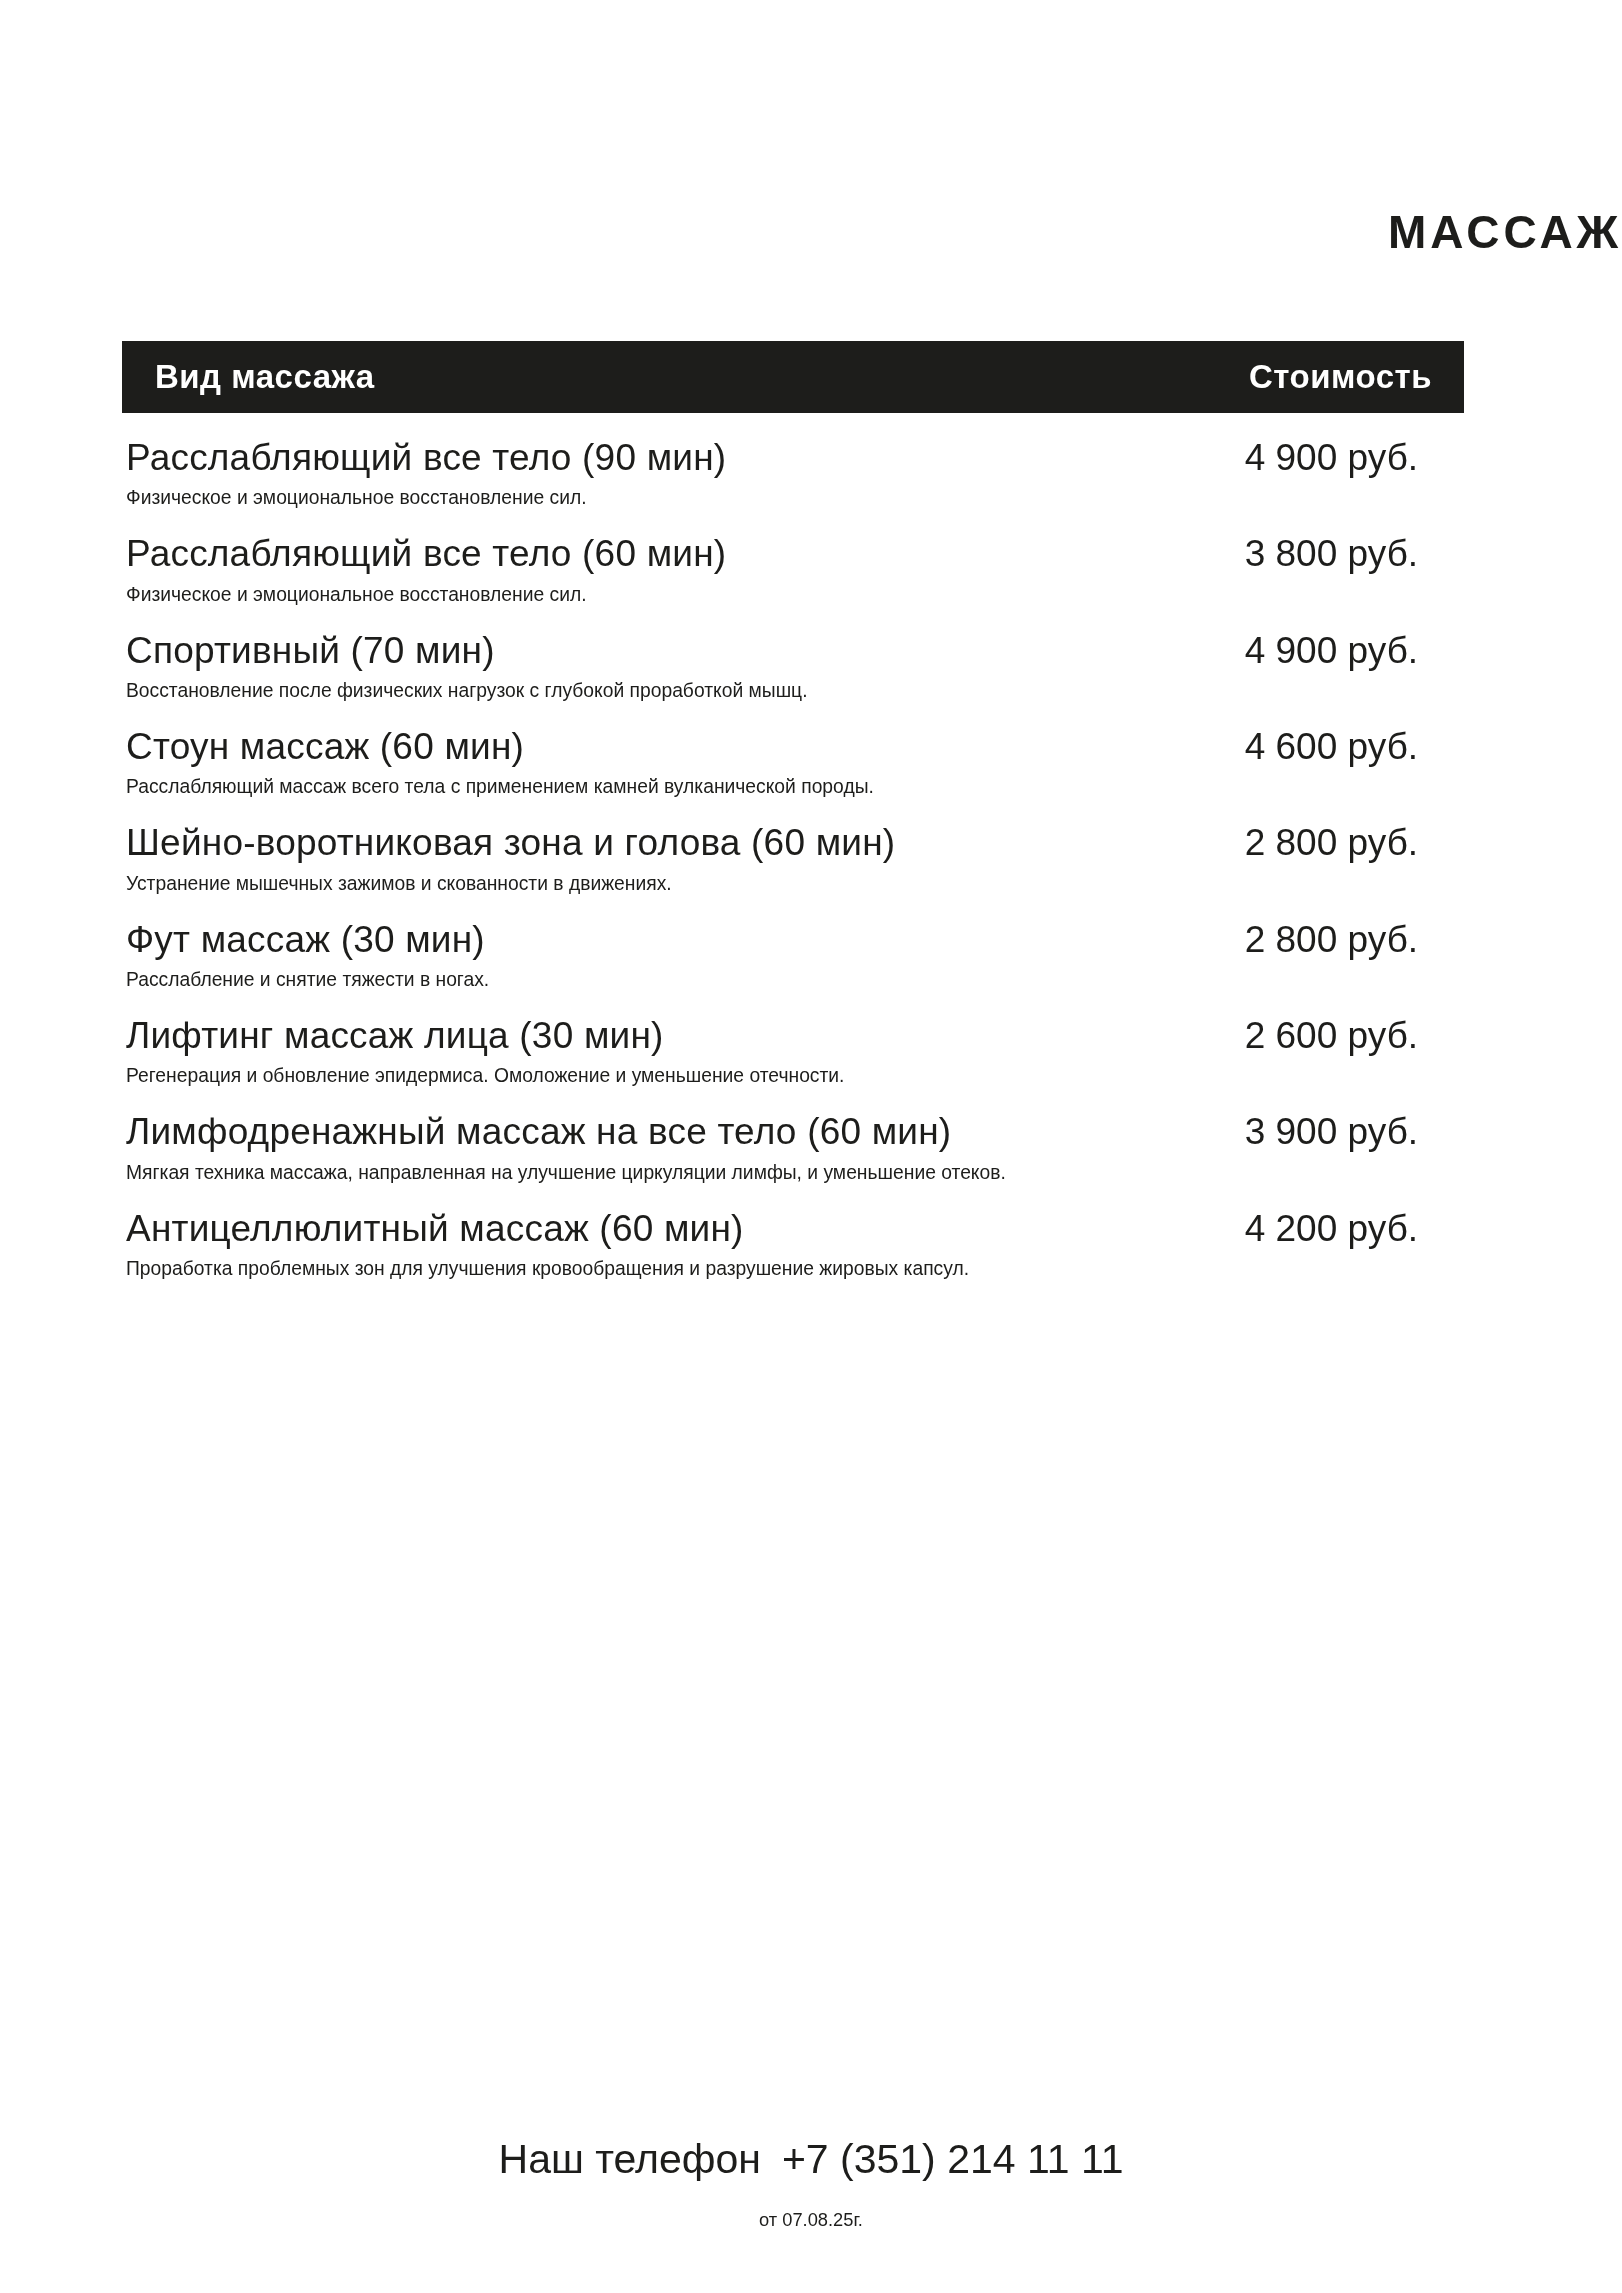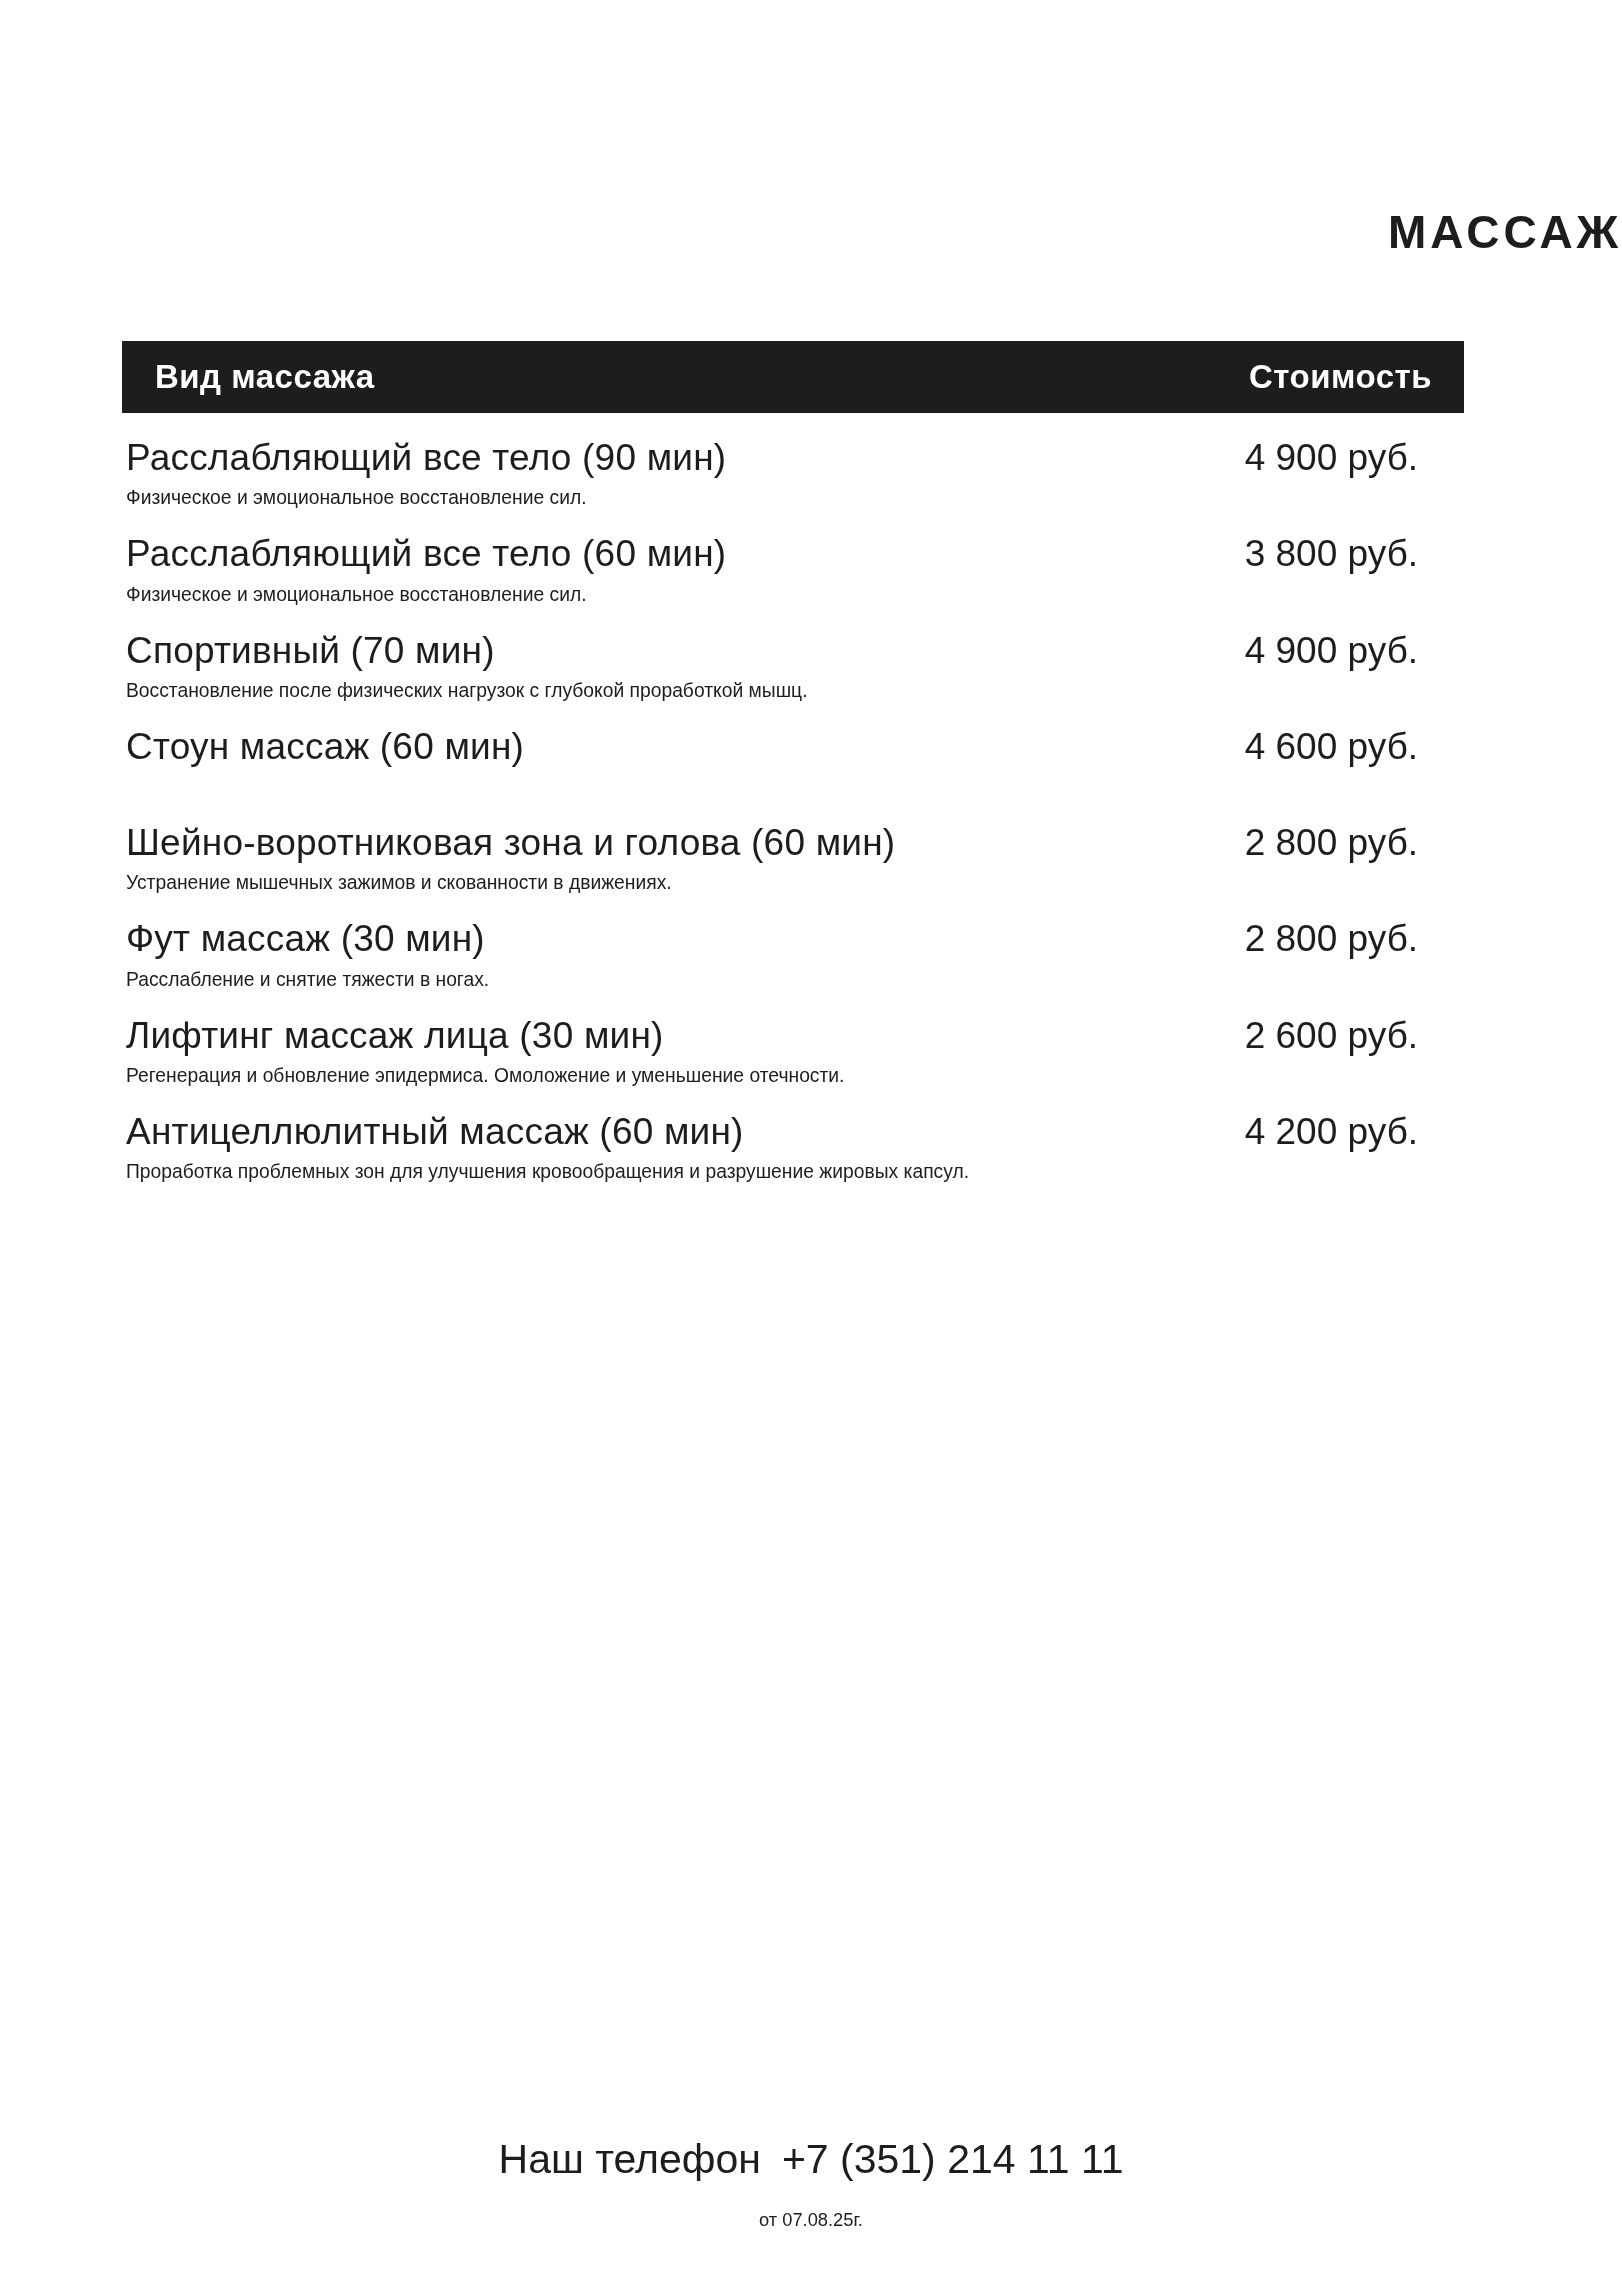--- a/index.html
+++ b/index.html
@@ -135,20 +135,21 @@
     </div>
 
     <div class="row">
       <div class="row-name">Спортивный (70 мин)</div>
       <div class="row-desc">Восстановление после физических нагрузок с глубокой проработкой мышц.</div>
       <div class="row-price">4 900 руб.</div>
     </div>
 
     <div class="row">
       <div class="row-name">Стоун массаж (60 мин)</div>
+      <div class="row-desc">Расслабляющий массаж всего тела с применением камней вулканической породы.</div>
       <div class="row-price">4 600 руб.</div>
     </div>
 
     <div class="row">
       <div class="row-name">Шейно-воротниковая зона и голова (60 мин)</div>
       <div class="row-desc">Устранение мышечных зажимов и скованности в движениях.</div>
       <div class="row-price">2 800 руб.</div>
     </div>
 
     <div class="row">
@@ -156,20 +157,25 @@
       <div class="row-desc">Расслабление и снятие тяжести в ногах.</div>
       <div class="row-price">2 800 руб.</div>
     </div>
 
     <div class="row">
       <div class="row-name">Лифтинг массаж лица (30 мин)</div>
       <div class="row-desc">Регенерация и обновление эпидермиса. Омоложение и уменьшение отечности.</div>
       <div class="row-price">2 600 руб.</div>
     </div>
 
+    <div class="row">
+      <div class="row-name">Лимфодренажный массаж на все тело (60 мин)</div>
+      <div class="row-desc">Мягкая техника массажа, направленная на улучшение циркуляции лимфы, и уменьшение отеков.</div>
+      <div class="row-price">3 900 руб.</div>
+    </div>
 
     <div class="row">
       <div class="row-name">Антицеллюлитный массаж (60 мин)</div>
       <div class="row-desc">Проработка проблемных зон для улучшения кровообращения и разрушение жировых капсул.</div>
       <div class="row-price">4 200 руб.</div>
     </div>
   </div>
 
   <div class="footer-phone">
     <span>Наш телефон</span>

